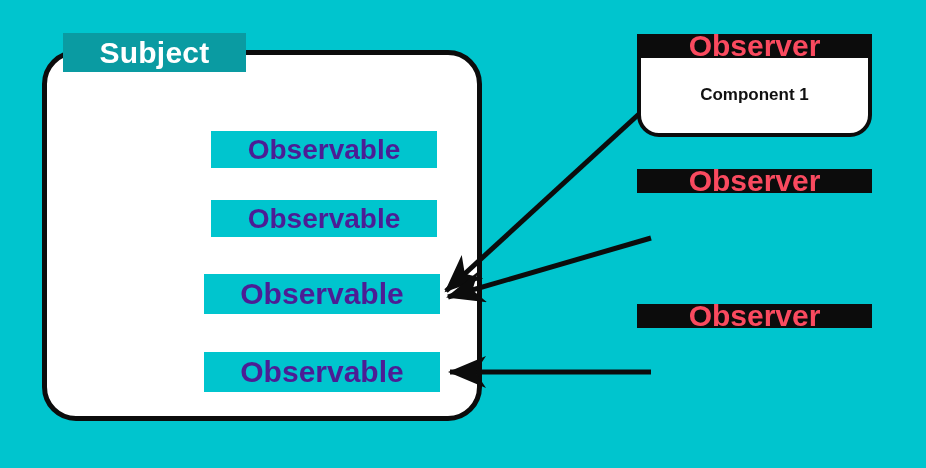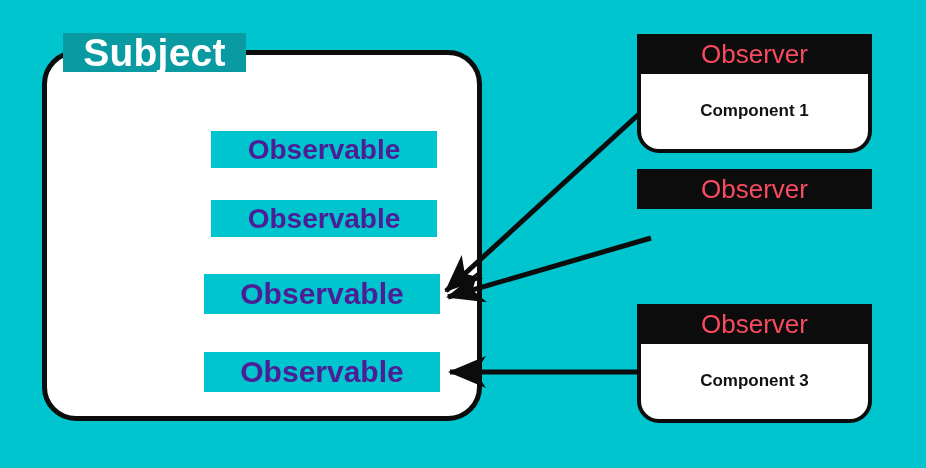--- a/index.html
+++ b/index.html
@@ -29,21 +29,21 @@
     box-sizing: border-box;
   }
   #subject-label {
     position: absolute;
     left: 63px;
     top: 33px;
     width: 183px;
     height: 39px;
     background: #0a9ba2;
     color: #ffffff;
-    font-size: 39px;
+    font-size: 30px;
     font-weight: bold;
     letter-spacing: 0.2px;
     display: flex;
     align-items: center;
     justify-content: center;
     z-index: 6;
   }
 
   
   .observable {
@@ -68,25 +68,25 @@
     left: 637px;
     width: 235px;
     z-index: 5;
   }
   #observer-card-1 { top: 34px; }
   #observer-card-2 { top: 169px; }
   #observer-card-3 { top: 304px; }
 
   .observer-header {
     position: relative;
-    height: 40px;
+    height: 24px;
     background: #0c0c0c;
     color: #fa4a5f;
-    font-size: 26px;
-    font-weight: normal;
+    font-size: 30px;
+    font-weight: bold;
     display: flex;
     align-items: center;
     justify-content: center;
     z-index: 2;
   }
   .observer-body {
     position: relative;
     margin-top: -6px;
     height: 85px;
     background: #ffffff;
@@ -142,16 +142,15 @@
     <div class="observer-header">Observer</div>
     <div class="observer-body">Component 1</div>
   </div>
 
   <div class="observer-card" id="observer-card-2">
     <div class="observer-header">Observer</div>
   </div>
 
   <div class="observer-card" id="observer-card-3">
     <div class="observer-header">Observer</div>
-    <div class="observer-body">Component 3</div>
   </div>
 
 </div>
 
 </body></html>

